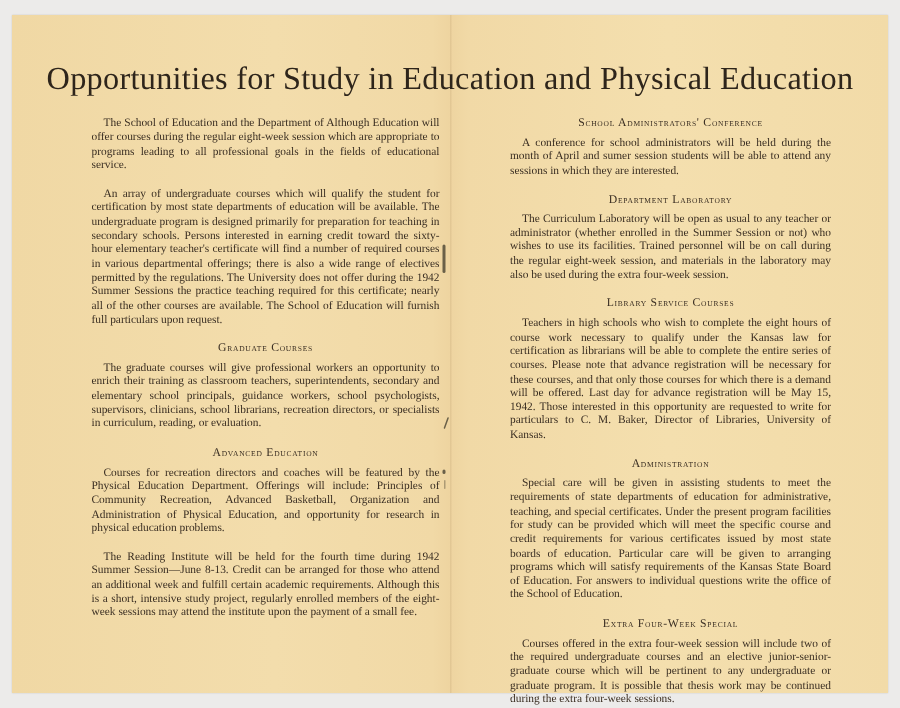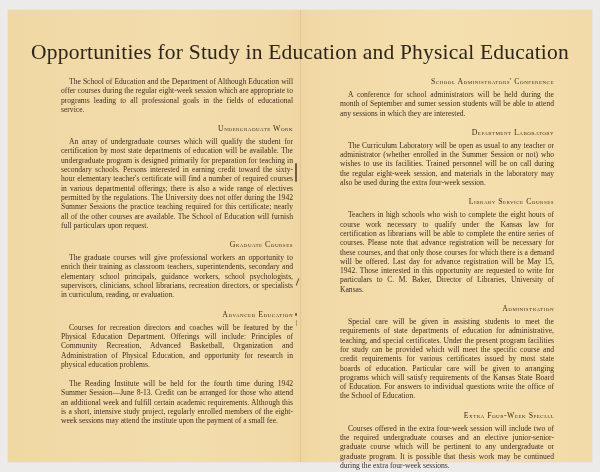--- a/index.html
+++ b/index.html
@@ -17,21 +17,21 @@
   .mark { position: absolute; background: #6a6048; border-radius: 1px; }
   h1 {
     position: absolute; left: 0; top: 30px; width: 584px; margin: 0; text-align: center;
     font-weight: normal; font-size: 21.5px; letter-spacing: 0.2px; color: #2e251b;
   }
   .col { position: absolute; top: 67px; font-size: 7.6px; line-height: 9.3px; text-align: justify; }
   .col.left { left: 53px; width: 232px; }
   .col.right { left: 332px; width: 214px; }
   .intro, .sec p { margin: 0; text-indent: 8px; }
   .sec h2 {
-    margin: 0; text-align: right; font-weight: normal; font-size: 7.8px;
+    margin: 0; text-align: center; font-weight: normal; font-size: 7.8px;
     font-variant: small-caps; letter-spacing: 0.5px; line-height: 10px;
   }
   .col.left .sec { margin-top: 10px; }
   .col.left .sec h2 { margin-bottom: 3px; }
   .col.right .sec { margin-bottom: 10px; }
   .col.right .sec h2 { margin-bottom: 3px; }
 </style>
 </head>
 <body>
 
@@ -40,40 +40,39 @@
   <div class="mark" style="left:287px;top:153px;width:2px;height:19px;"></div>
   <div class="mark" style="left:289px;top:268px;width:1px;height:8px;transform:rotate(20deg);"></div>
   <div class="mark" style="left:287px;top:303px;width:2px;height:3px;"></div>
   <div class="mark" style="left:288px;top:310px;width:1px;height:6px;opacity:0.5;"></div>
 
   <h1>Opportunities for Study in Education and Physical Education</h1>
 
   <div class="col left">
     <p class="intro">The School of Education and the Department of Although Education will offer courses during the regular eight-week session which are appropriate to programs leading to all professional goals in the fields of educational service.</p>
     <div class="sec">
-      <h2>Undergraduate Work</h2>
       <p>An array of undergraduate courses which will qualify the student for certification by most state departments of education will be available. The undergraduate program is designed primarily for preparation for teaching in secondary schools. Persons interested in earning credit toward the sixty-hour elementary teacher's certificate will find a number of required courses in various departmental offerings; there is also a wide range of electives permitted by the regulations. The University does not offer during the 1942 Summer Sessions the practice teaching required for this certificate; nearly all of the other courses are available. The School of Education will furnish full particulars upon request.</p>
     </div>
     <div class="sec">
       <h2>Graduate Courses</h2>
       <p>The graduate courses will give professional workers an opportunity to enrich their training as classroom teachers, superintendents, secondary and elementary school principals, guidance workers, school psychologists, supervisors, clinicians, school librarians, recreation directors, or specialists in curriculum, reading, or evaluation.</p>
     </div>
     <div class="sec">
       <h2>Advanced Education</h2>
       <p>Courses for recreation directors and coaches will be featured by the Physical Education Department. Offerings will include: Principles of Community Recreation, Advanced Basketball, Organization and Administration of Physical Education, and opportunity for research in physical education problems.</p>
     </div>
     <div class="sec">
       <p>The Reading Institute will be held for the fourth time during 1942 Summer Session—June 8-13. Credit can be arranged for those who attend an additional week and fulfill certain academic requirements. Although this is a short, intensive study project, regularly enrolled members of the eight-week sessions may attend the institute upon the payment of a small fee.</p>
     </div>
   </div>
 
   <div class="col right">
     <div class="sec">
       <h2>School Administrators' Conference</h2>
-      <p>A conference for school administrators will be held during the month of September and sumer session students will be able to attend any sessions in which they are interested.</p>
+      <p>A conference for school administrators will be held during the month of April and sumer session students will be able to attend any sessions in which they are interested.</p>
     </div>
     <div class="sec">
       <h2>Department Laboratory</h2>
       <p>The Curriculum Laboratory will be open as usual to any teacher or administrator (whether enrolled in the Summer Session or not) who wishes to use its facilities. Trained personnel will be on call during the regular eight-week session, and materials in the laboratory may also be used during the extra four-week session.</p>
     </div>
     <div class="sec">
       <h2>Library Service Courses</h2>
       <p>Teachers in high schools who wish to complete the eight hours of course work necessary to qualify under the Kansas law for certification as librarians will be able to complete the entire series of courses. Please note that advance registration will be necessary for these courses, and that only those courses for which there is a demand will be offered. Last day for advance registration will be May 15, 1942. Those interested in this opportunity are requested to write for particulars to C. M. Baker, Director of Libraries, University of Kansas.</p>
     </div>
     <div class="sec">

